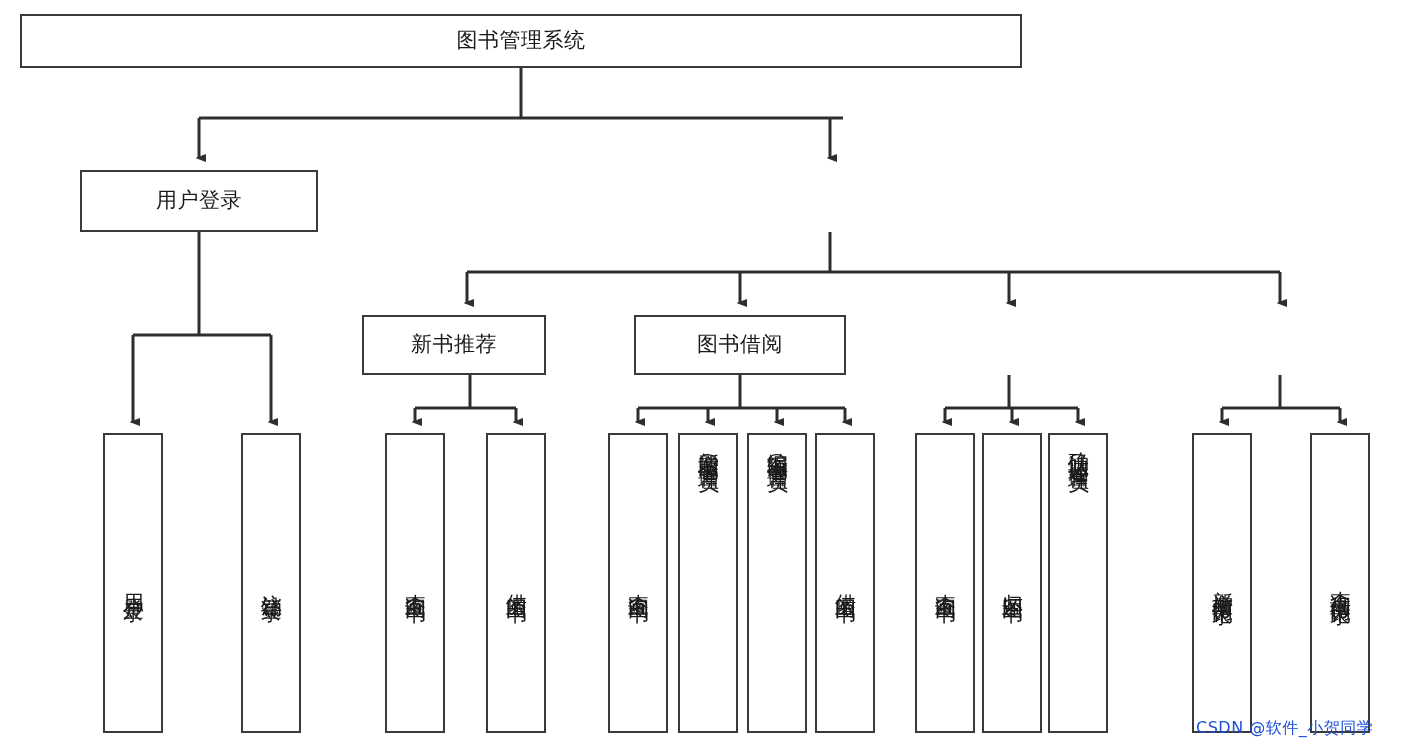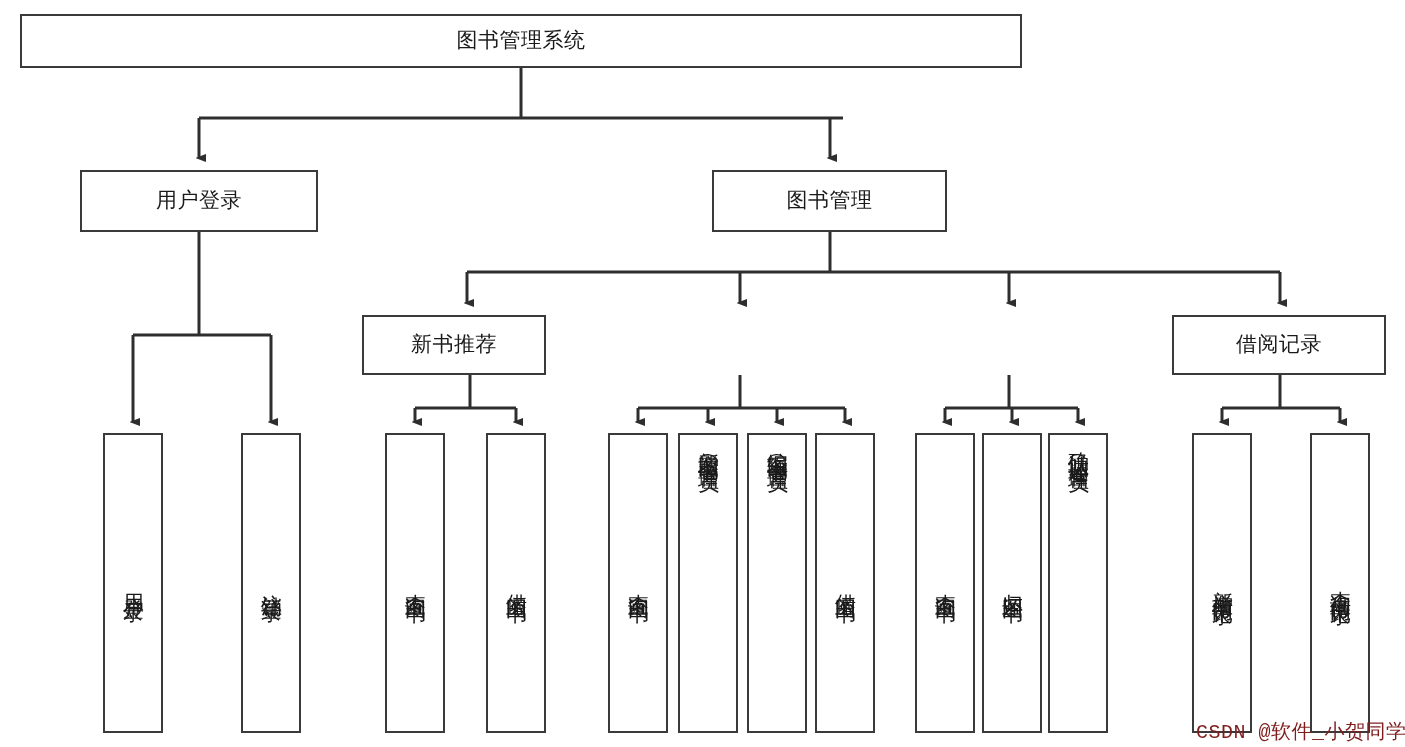--- a/index.html
+++ b/index.html
@@ -53,26 +53,25 @@
   }
   .node.leaf {
     align-items: flex-start;
     padding-top: 0px;
   }
   .node.leaf.mid {
     align-items: center;
   }
   .watermark {
     position: absolute;
-    color: #7f1d1d;
-    font-size: 20px;
+    color: #1d4ed8;
+    font-size: 16px;
     letter-spacing: 0.5px;
     white-space: nowrap;
     z-index: 3;
-    font-family: Liberation Mono, monospace;
   }
 </style>
 </head>
 <body>
 
 <div id="canvas">
 
   <svg class="connectors" viewBox="0 0 1405 747" xmlns="http://www.w3.org/2000/svg">
     <defs>
       <marker id="arrow" markerWidth="10" markerHeight="10" refX="4" refY="7" orient="auto" markerUnits="userSpaceOnUse">
@@ -123,29 +122,26 @@
     </g>
   </svg>
 
   <div class="node" style="left:20px; top:14px; width:1002px; height:54px;">
     <span class="label">图书管理系统</span>
   </div>
 
   <div class="node" style="left:80px; top:170px; width:238px; height:62px;">
     <span class="label">用户登录</span>
   </div>
-  <div class="node" style="left:712px; top:170px; width:235px; height:62px;">
-    <span class="label">图书管理</span>
-  </div>
 
   <div class="node" style="left:362px; top:315px; width:184px; height:60px;">
     <span class="label">新书推荐</span>
   </div>
-  <div class="node" style="left:1172px; top:315px; width:214px; height:60px;">
-    <span class="label">借阅记录</span>
+  <div class="node" style="left:634px; top:315px; width:212px; height:60px;">
+    <span class="label">图书借阅</span>
   </div>
 
   <div class="node leaf mid" style="left:103px; top:433px; width:60px; height:300px;">
     <span class="label">用户登录</span>
   </div>
   <div class="node leaf mid" style="left:241px; top:433px; width:60px; height:300px;">
     <span class="label">注销登录</span>
   </div>
 
   <div class="node leaf mid" style="left:385px; top:433px; width:60px; height:300px;">

